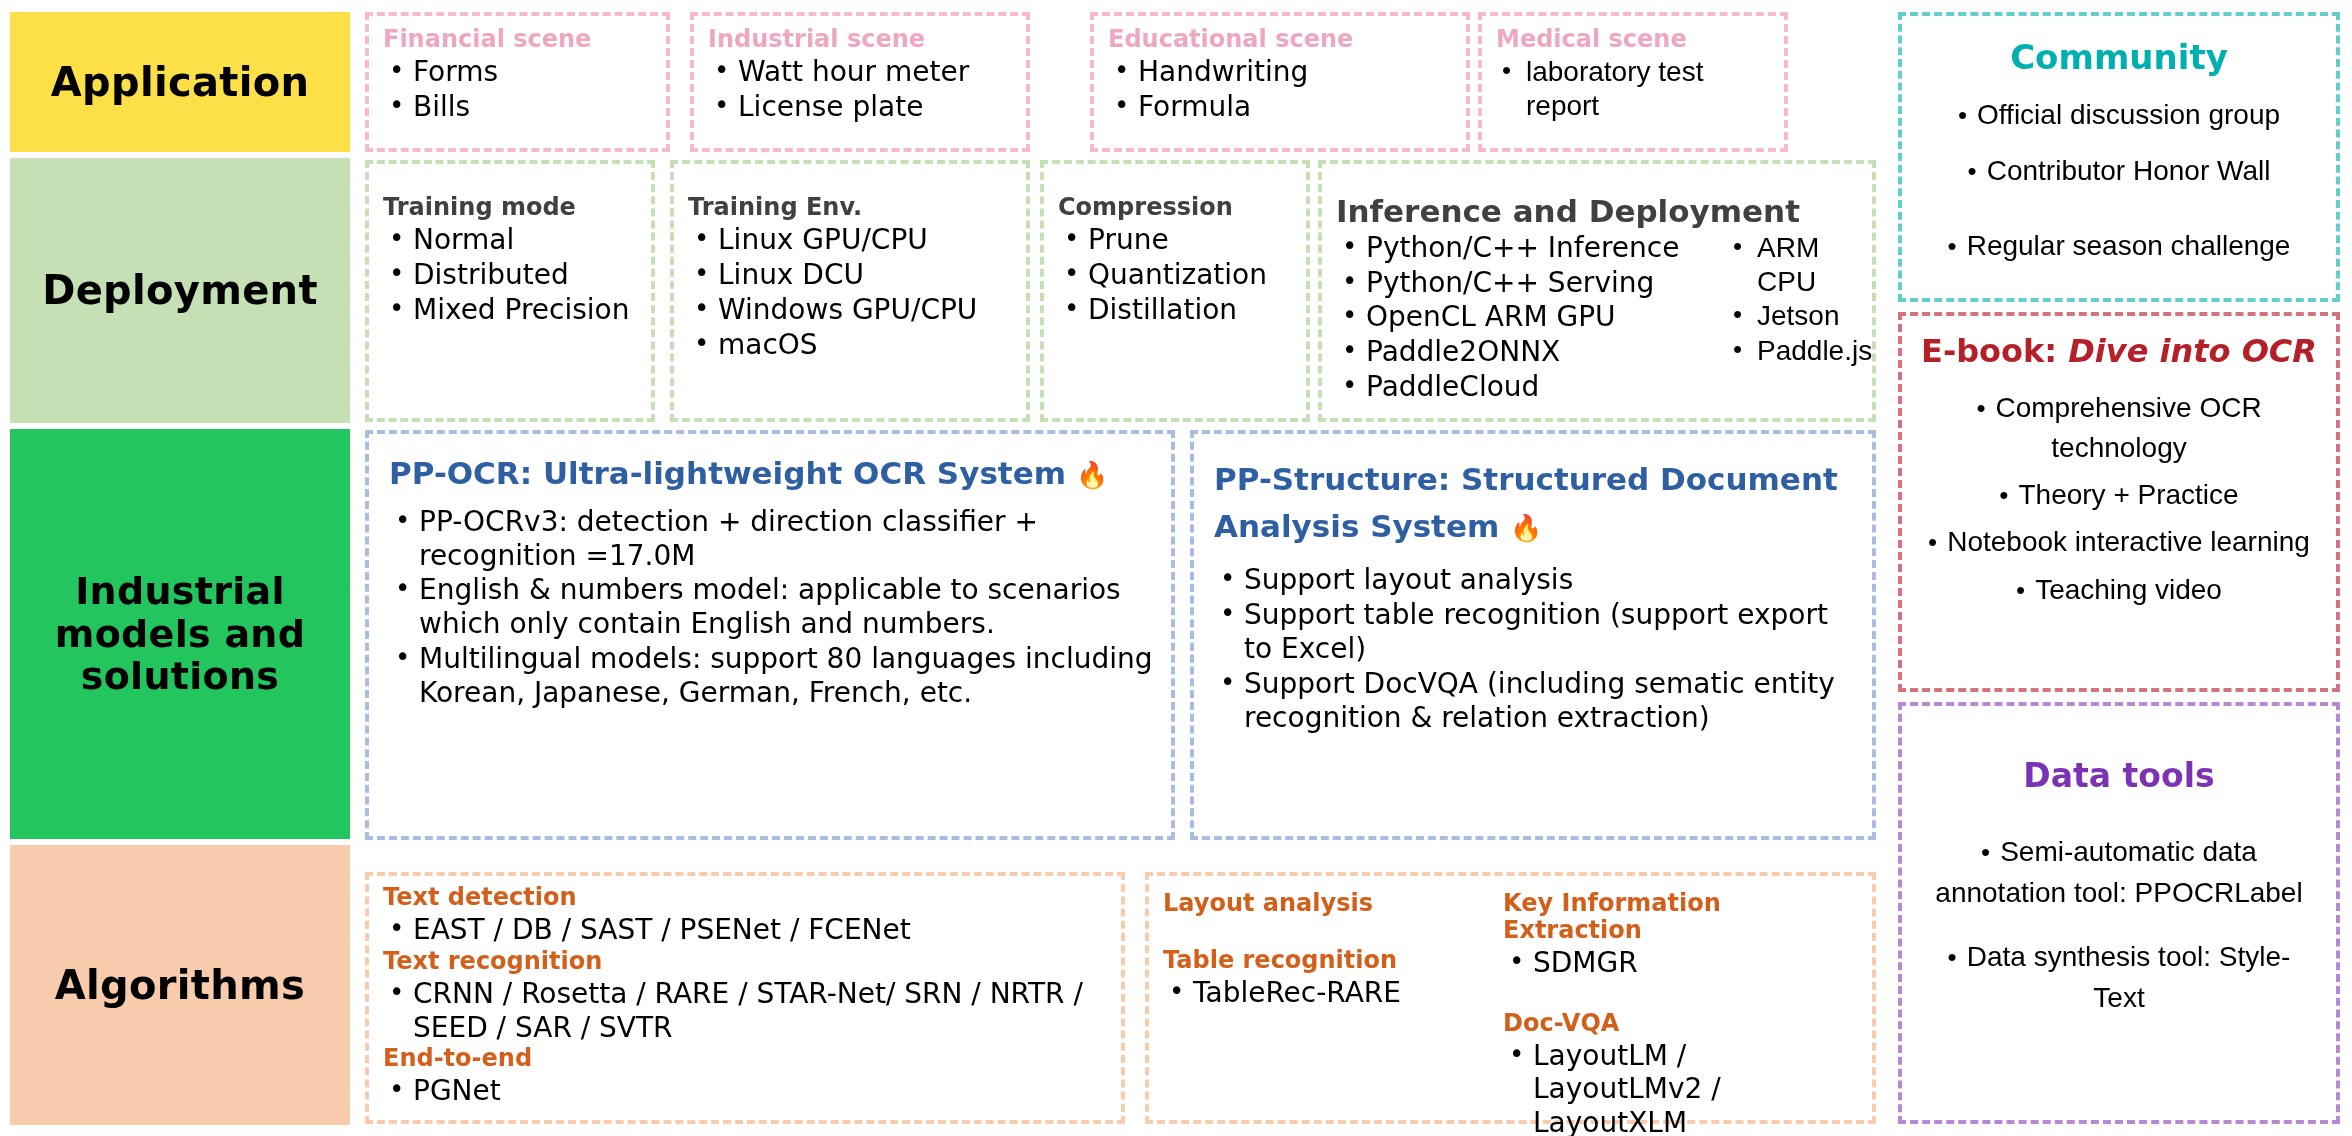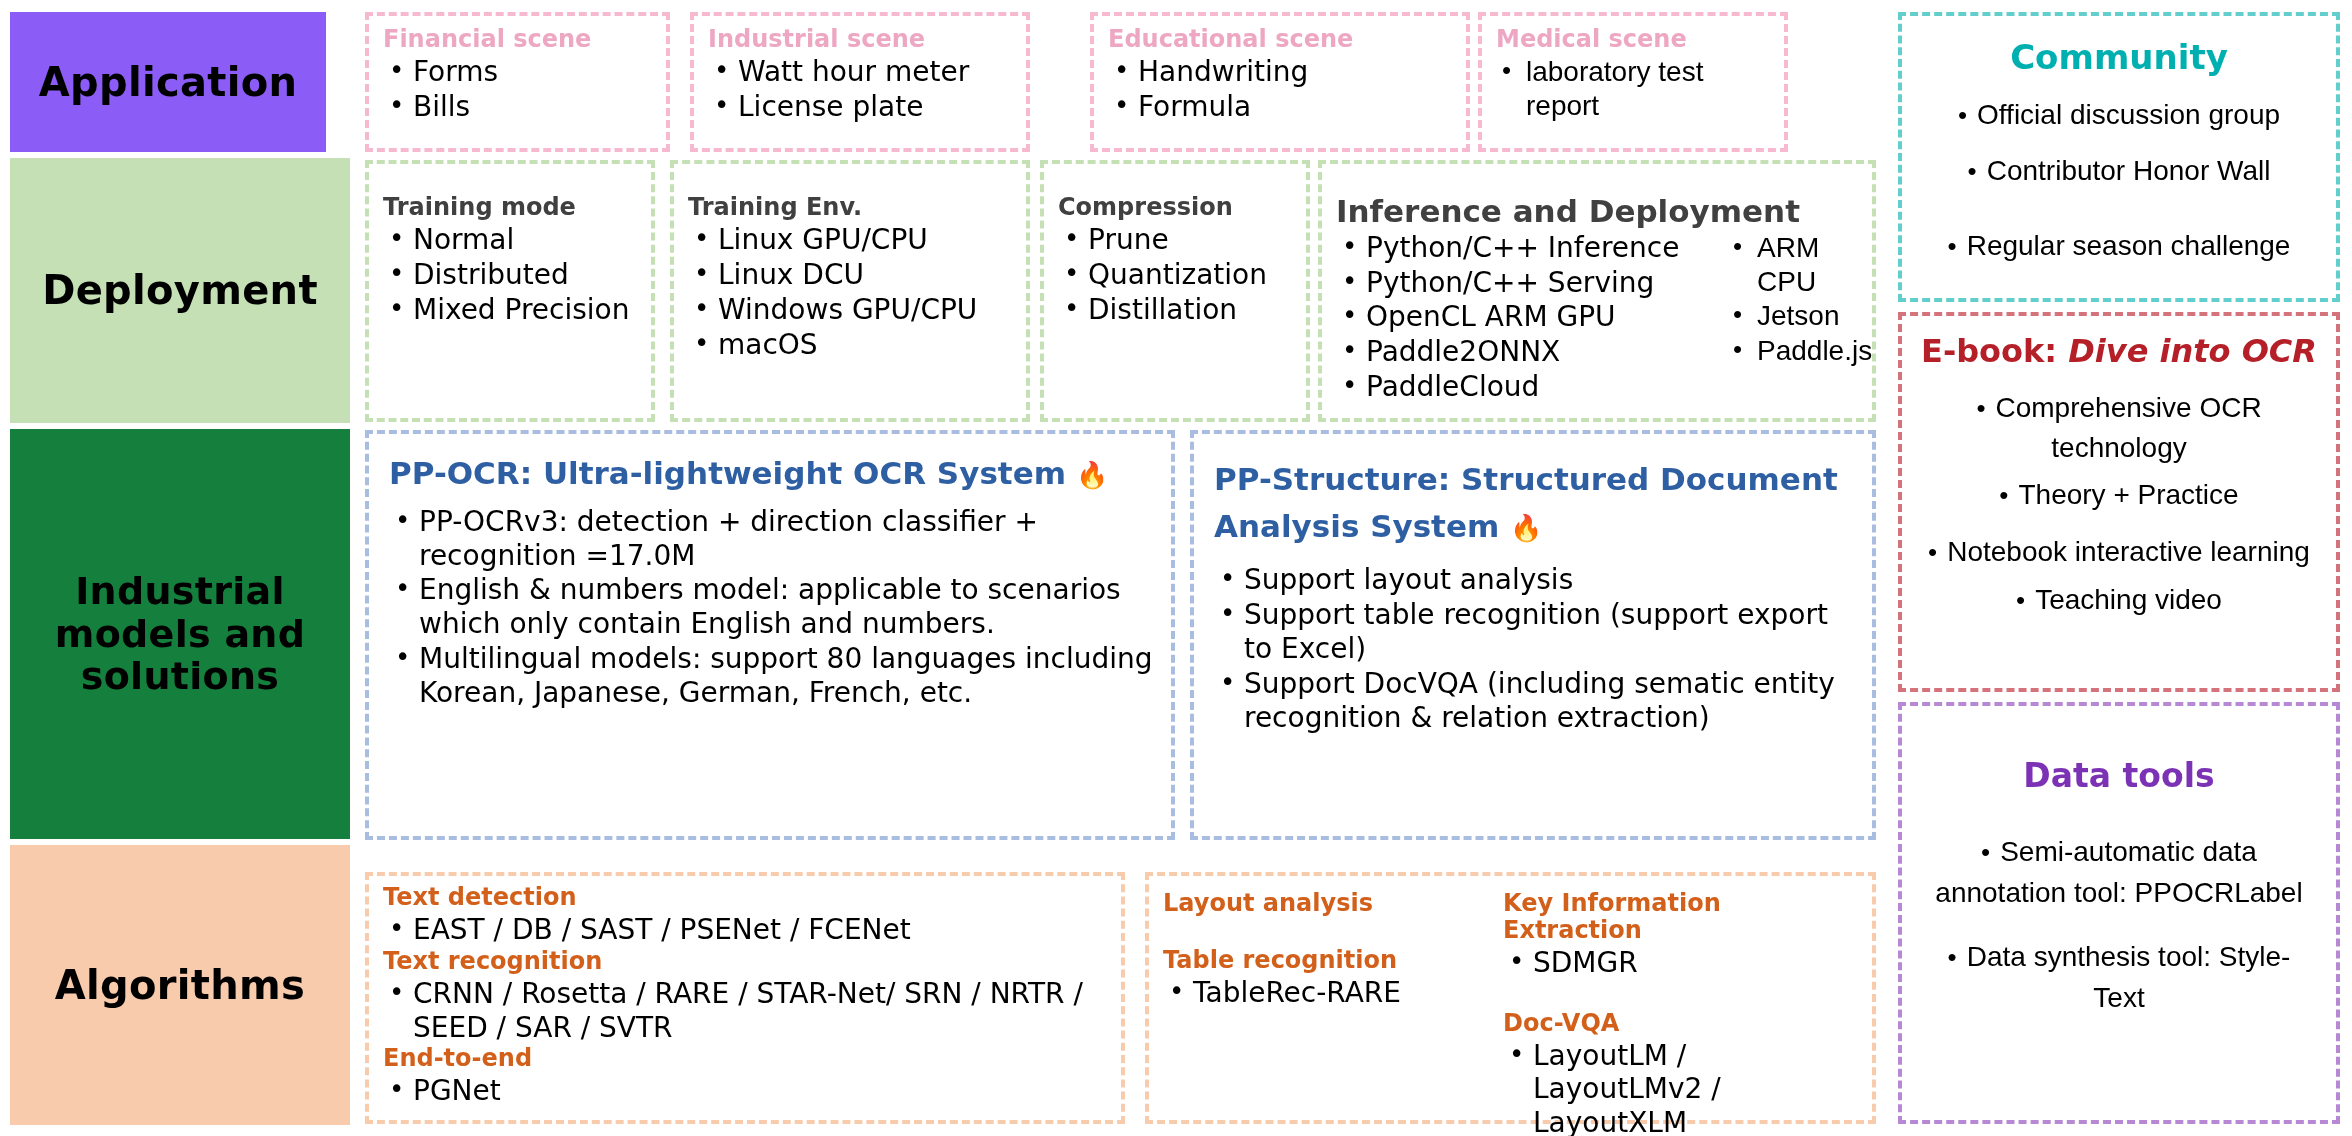--- a/index.html
+++ b/index.html
@@ -108,29 +108,29 @@
   .two-col { display: flex; gap: 31px; }
   .two-col > div { flex: 1 1 auto; }
 
   .flame { font-size: 26px; }
 </style>
 </head>
 <body>
 
 <div id="root">
 
-  <div class="abs rowlabel" style="left:10px; top:12px; width:316px; height:140px; background:#8b5cf6;">
+  <div class="abs rowlabel" style="left:10px; top:12px; width:340px; height:140px; background:#fde047;">
     <span>Application</span>
   </div>
 
   <div class="abs rowlabel" style="left:10px; top:158px; width:340px; height:265px; background:#c5e0b4;">
     <span>Deployment</span>
   </div>
 
-  <div class="abs rowlabel small" style="left:10px; top:429px; width:340px; height:410px; background:#15803d;">
+  <div class="abs rowlabel small" style="left:10px; top:429px; width:340px; height:410px; background:#22c55e;">
     <span>Industrial models and solutions</span>
   </div>
 
   <div class="abs rowlabel" style="left:10px; top:845px; width:340px; height:280px; background:#f8cbad;">
     <span>Algorithms</span>
   </div>
 
   <div class="abs dbox pink" style="left:365px; top:12px; width:305px; height:140px;">
     <div class="boxtitle t-pink">Financial scene</div>
     <ul class="items">
@@ -281,21 +281,21 @@
       <li>Regular season challenge</li>
     </ul>
   </div>
 
   <div class="abs dbox red centered" style="left:1898px; top:312px; width:442px; height:380px; padding:18px 16px;">
     <div class="boxtitle t-red lg ebook-title" style="margin-bottom:18px; font-size:32px;">
       <span>E-book: </span><em>Dive into OCR</em>
     </div>
     <ul class="items libitems" style="text-align:center;">
       <li style="padding-left:0; line-height:1.45; margin-bottom:6px;">Comprehensive OCR technology</li>
-      <li style="padding-left:0; line-height:1.45; margin-bottom:16px;">Theory + Practice</li>
+      <li style="padding-left:0; line-height:1.45; margin-bottom:6px;">Theory + Practice</li>
       <li style="padding-left:0; line-height:1.45; margin-bottom:8px;">Notebook interactive learning</li>
       <li style="padding-left:0; line-height:1.45;">Teaching video</li>
     </ul>
   </div>
 
   <div class="abs dbox purple centered" style="left:1898px; top:702px; width:442px; height:422px; padding:52px 26px;">
     <div class="boxtitle t-purple lg" style="margin-bottom:36px; font-size:33px;">Data tools</div>
     <ul class="items libitems" style="text-align:center;">
       <li style="padding-left:0; line-height:1.48; margin-bottom:22px;">Semi-automatic data annotation tool: PPOCRLabel</li>
       <li style="padding-left:0; line-height:1.48;">Data synthesis tool: Style-Text</li>

